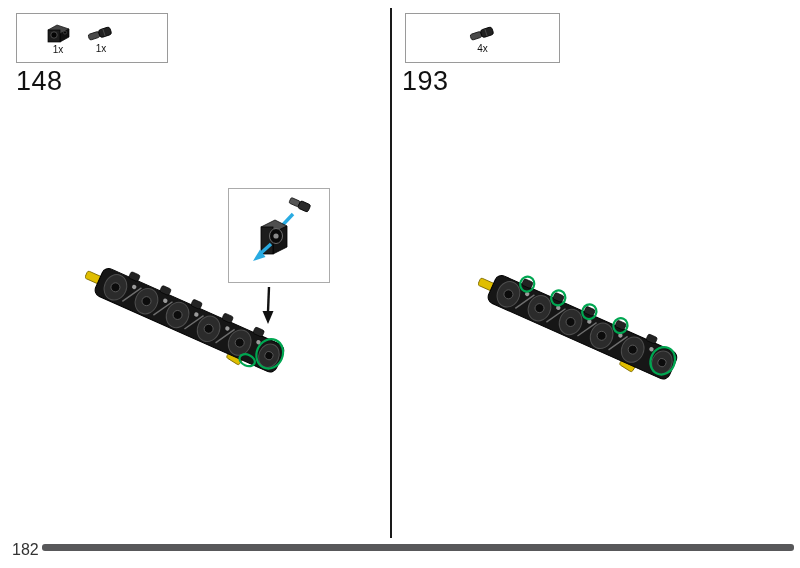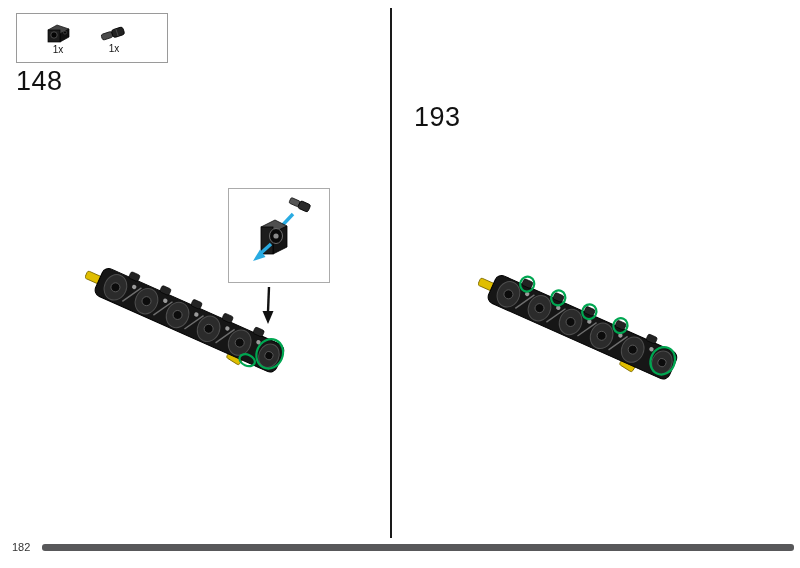--- a/index.html
+++ b/index.html
@@ -8,44 +8,44 @@
     width:800px;height:568px;
     background:#ffffff;
     font-family:"Liberation Sans", sans-serif;
     overflow:hidden;
   }
   .parts-box{
     position:absolute;top:13px;height:50px;
     border:1.5px solid #9a9a9a;background:#fff;
     display:flex;align-items:center;box-sizing:border-box;
   }
-  .parts-box.left{left:16px;width:152px;padding-left:26px;gap:26px;}
+  .parts-box.left{left:16px;width:152px;padding-left:26px;gap:13px;}
   .parts-box.right{left:405px;width:155px;justify-content:center;}
   .part-slot{display:flex;flex-direction:column;align-items:center;gap:1px;}
   .part-count{font-size:10px;color:#111;line-height:1;}
   .step-number{
     position:absolute;top:66px;font-size:27px;color:#111;
     letter-spacing:0.5px;
   }
   .step-number.n192{left:16px;}
-  .step-number.n193{left:414px;margin-top:36px;}
+  .step-number.n193{left:402px;}
   .divider{
     position:absolute;left:390px;top:8px;width:2px;height:530px;
     background:#1a1a1a;
   }
   .inset-box{
     position:absolute;left:228px;top:188px;width:102px;height:95px;
     border:1.5px solid #ababab;background:#fff;box-sizing:border-box;
   }
   .down-arrow{position:absolute;left:258px;top:286px;}
   .crank{position:absolute;}
   .crank.c192{left:85px;top:248px;}
   .crank.c193{left:478px;top:255px;}
   .footer-page-number{
-    position:absolute;left:12px;top:541px;font-size:11px;color:#333;
+    position:absolute;left:12px;top:541px;font-size:16px;color:#333;
   }
   .progress-bar{
     position:absolute;left:42px;top:544px;width:752px;height:7px;
     background:#58585a;border-radius:3px;
   }
   svg{display:block;}
 </style>
 </head>
 <body>
 
@@ -153,20 +153,32 @@
   <svg class="crank c192" width="230" height="130" viewBox="0 0 230 130">
     <use href="#crankshaft-base"></use>
     <g transform="translate(14,32) rotate(24)" fill="none" stroke="#00a651" stroke-width="2.2">
       <ellipse cx="186" cy="-2" rx="13" ry="15"></ellipse>
       <ellipse cx="168" cy="13" rx="8" ry="5.5"></ellipse>
     </g>
   </svg>
 
   <div class="divider"></div>
 
+  <div class="parts-box right">
+    <div class="part-slot">
+      <svg width="30" height="20" viewBox="0 0 30 20">
+        <g transform="rotate(-18 15 10)">
+          <rect x="2" y="7.5" width="11" height="6" rx="2" fill="#4a4a4a" stroke="#151515" stroke-width="0.8"></rect>
+          <rect x="13" y="6.5" width="12" height="8" rx="2.5" fill="#222" stroke="#000" stroke-width="0.8"></rect>
+          <line x1="18" y1="6.5" x2="18" y2="14.5" stroke="#555" stroke-width="0.7"></line>
+        </g>
+      </svg>
+      <span class="part-count">4x</span>
+    </div>
+  </div>
 
   <div class="step-number n193">193</div>
 
   <svg class="crank c193" width="230" height="130" viewBox="0 0 230 130">
     <use href="#crankshaft-base"></use>
     <g transform="translate(14,32) rotate(24)" fill="none" stroke="#00a651" stroke-width="2.2">
       <ellipse cx="31" cy="-17" rx="7" ry="7.5"></ellipse>
       <ellipse cx="65" cy="-17" rx="7" ry="7.5"></ellipse>
       <ellipse cx="99" cy="-17" rx="7" ry="7.5"></ellipse>
       <ellipse cx="133" cy="-17" rx="7" ry="7.5"></ellipse>

